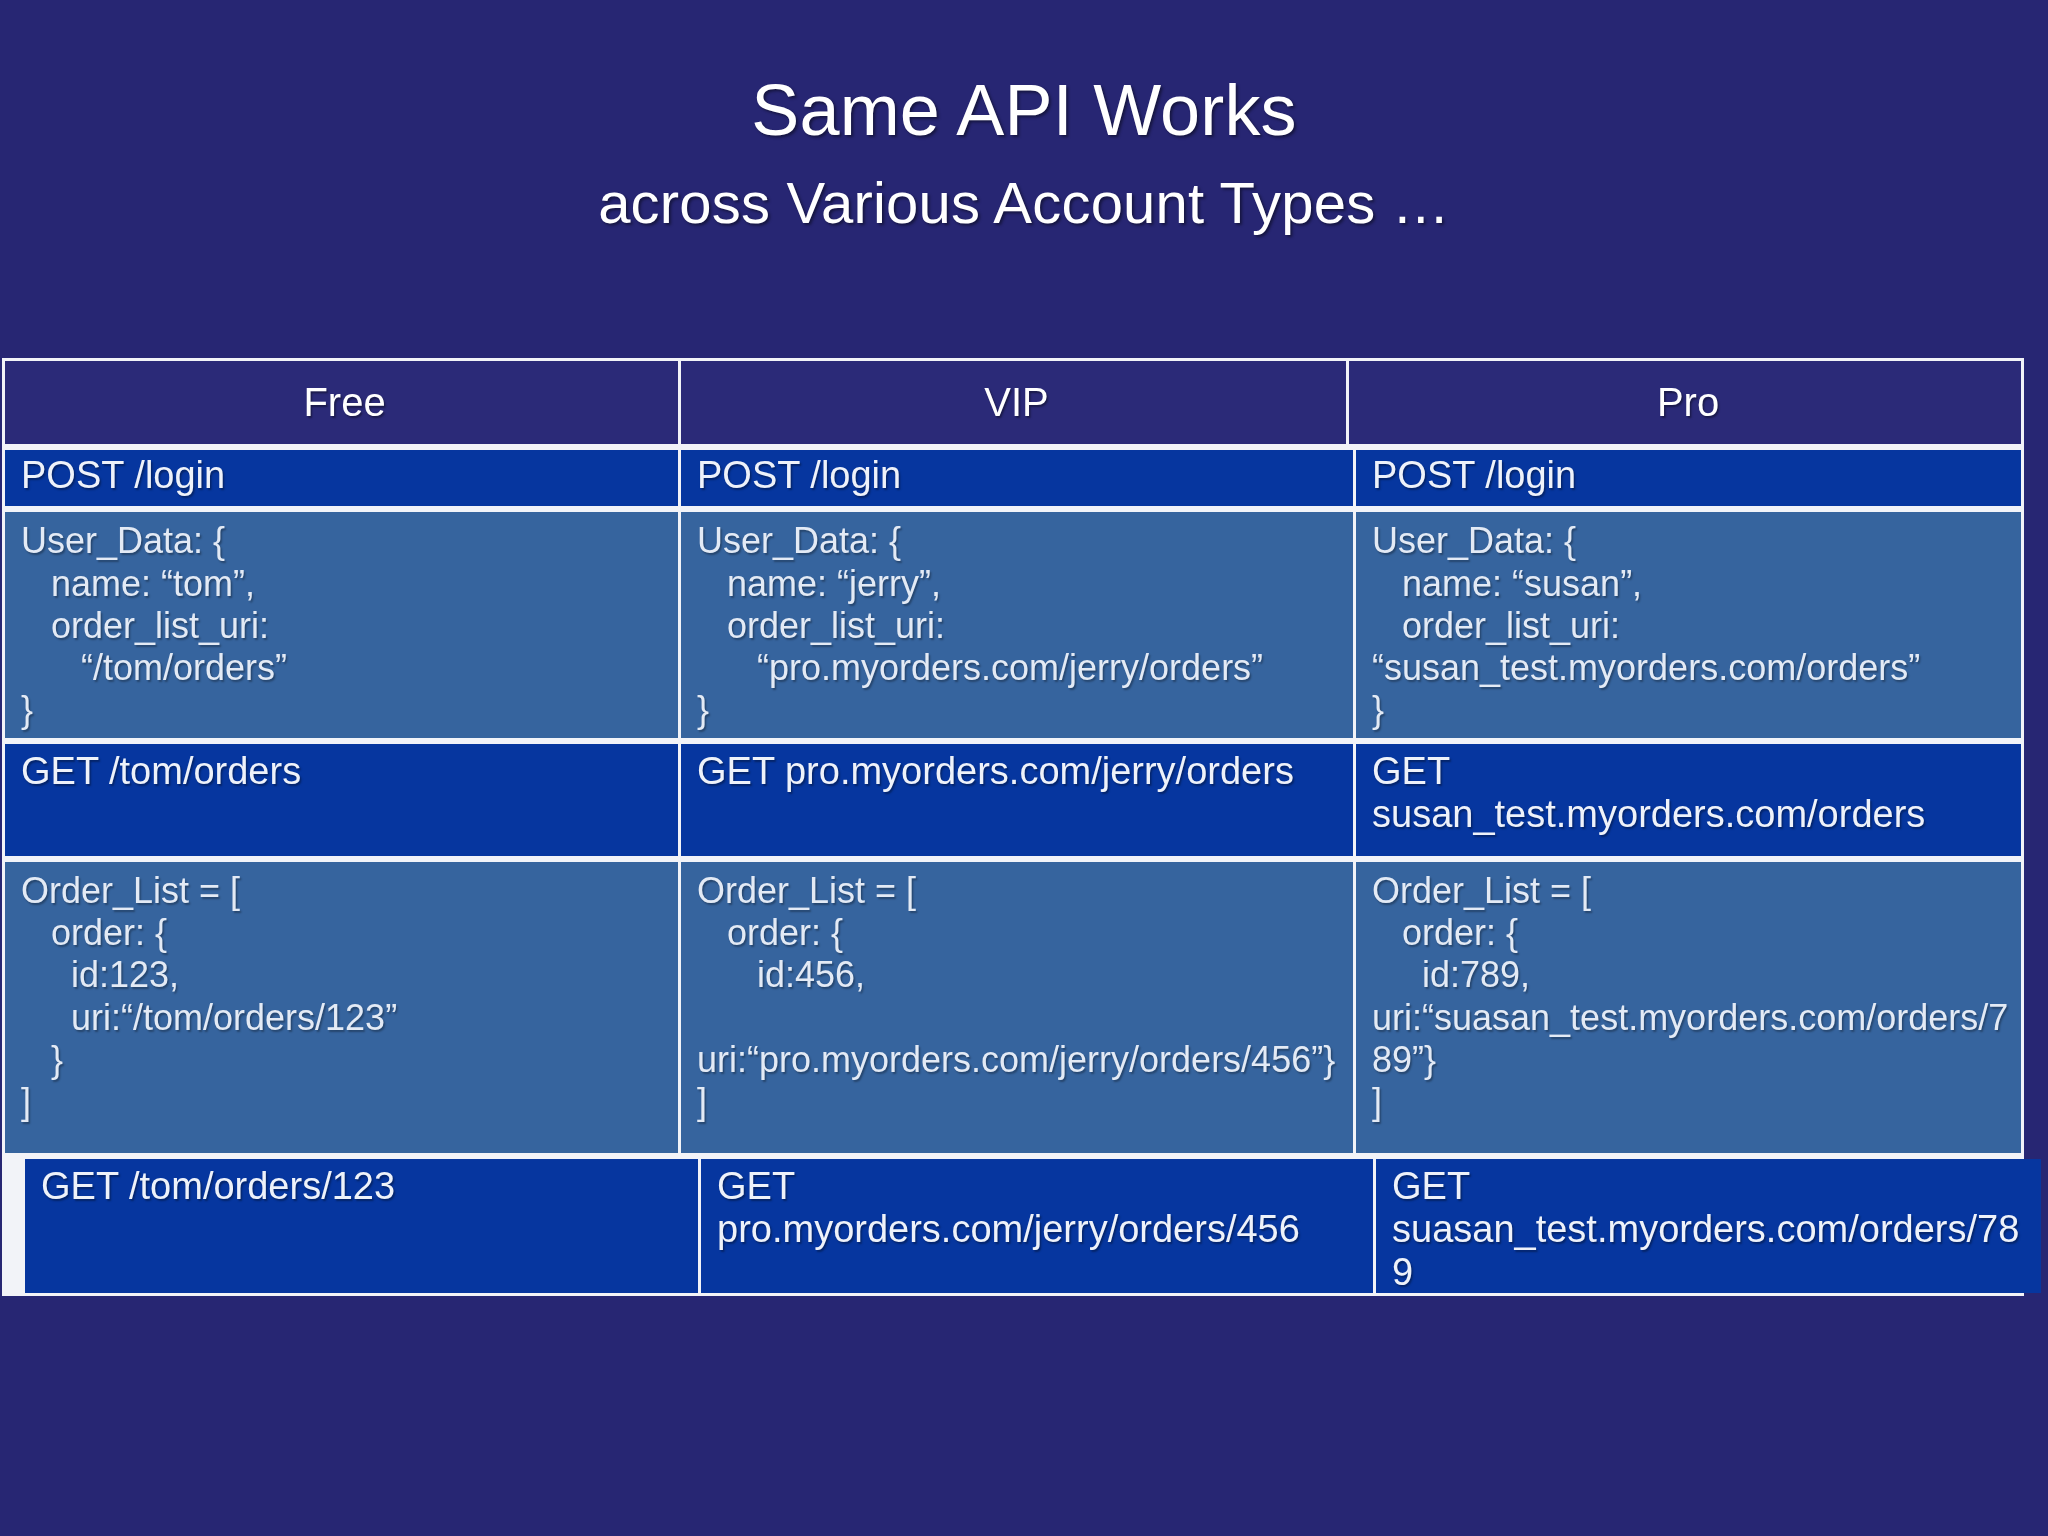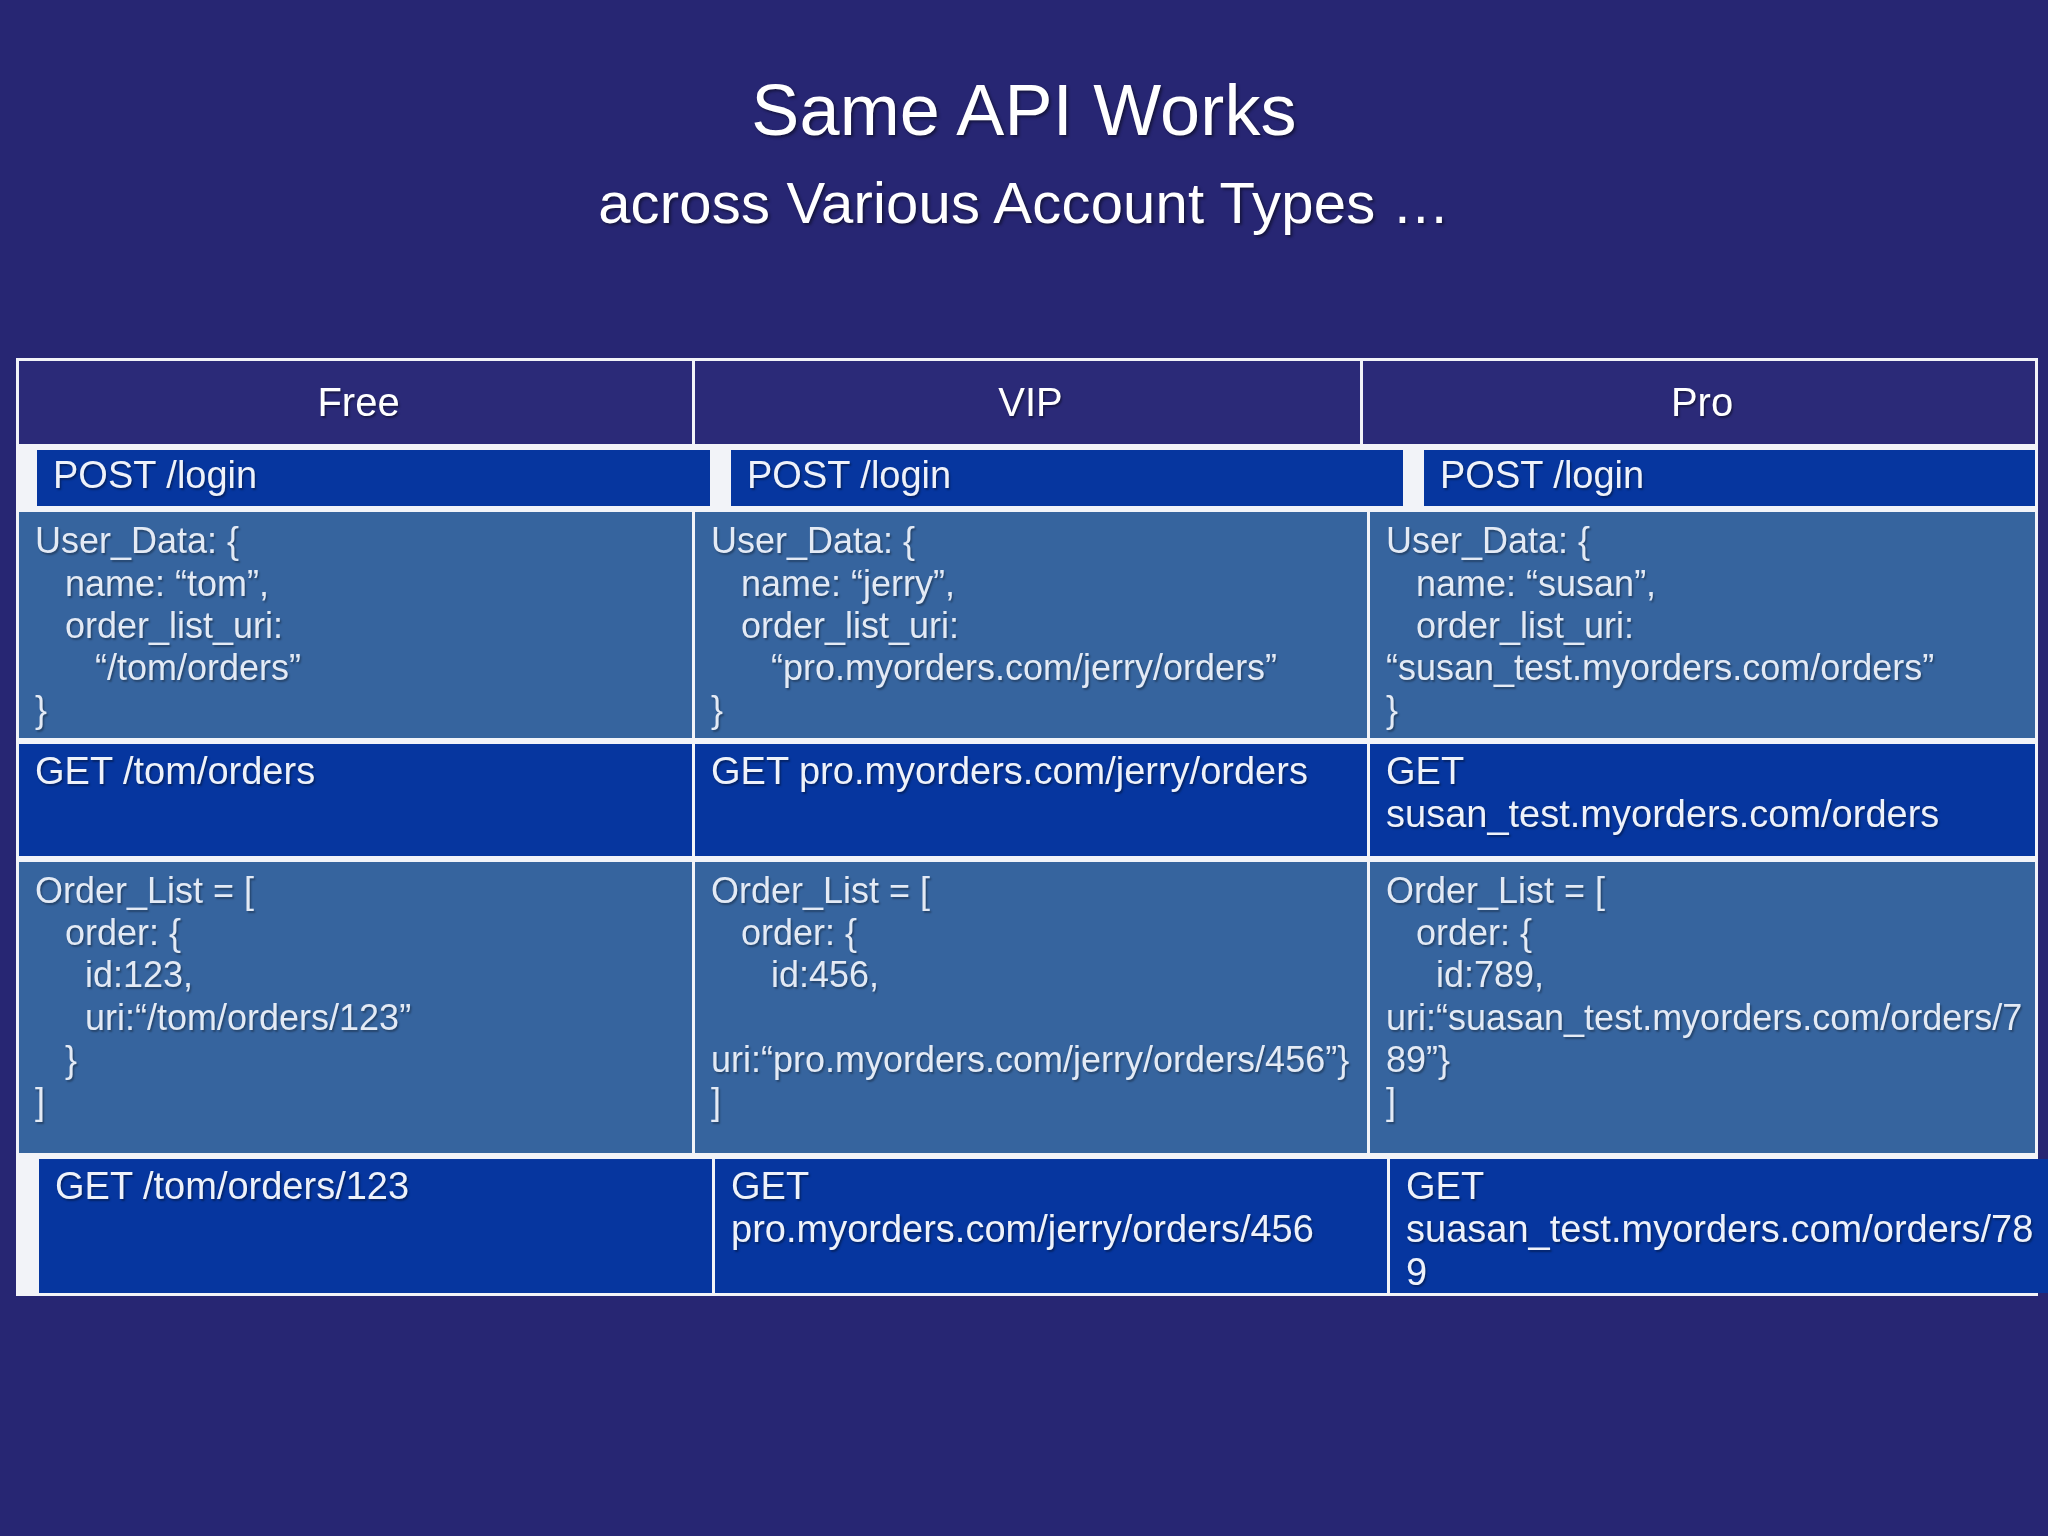--- a/index.html
+++ b/index.html
@@ -30,21 +30,21 @@
     line-height:1.08;
     letter-spacing:0.2px;
     text-shadow:2px 2px 3px rgba(0,0,0,0.45);
     white-space:pre;
   }
   #title-block .tline.second { font-size:58px; margin-top:22px; }
 
   
   #api-table {
     position:absolute;
-    left:16px; top:358px;
+    left:2px; top:358px;
     width:2022px; height:938px;
     border:3px solid #f2f3f8;
     border-collapse:separate;
     display:flex;
     flex-direction:column;
     background:#f2f3f8;
     gap:6px;
   }
   .trow { display:flex; gap:3px; width:100%; }
   .tcell {
@@ -75,21 +75,21 @@
     display:flex;
     align-items:flex-start;
     font-size:38px;
     line-height:1.13;
     color:#eef2fa;
     text-shadow:1.5px 1.5px 2px rgba(0,0,0,0.35);
     white-space:pre-wrap;
     word-break:break-word;
   }
   .row-post { height:57px; }
-  .row-post .tcell { padding-top:4px;margin-left:18px; }
+  .row-post .tcell { padding-top:4px; }
   .row-get1 { height:114px; }
   .row-get2 { height:134px;margin-left:20px; }
 
   
   .row-data .tcell {
     background:#36649e;
     font-size:36px;
     line-height:1.175;
     color:#e3eaf5;
     text-shadow:1.5px 1.5px 2px rgba(0,0,0,0.32);

